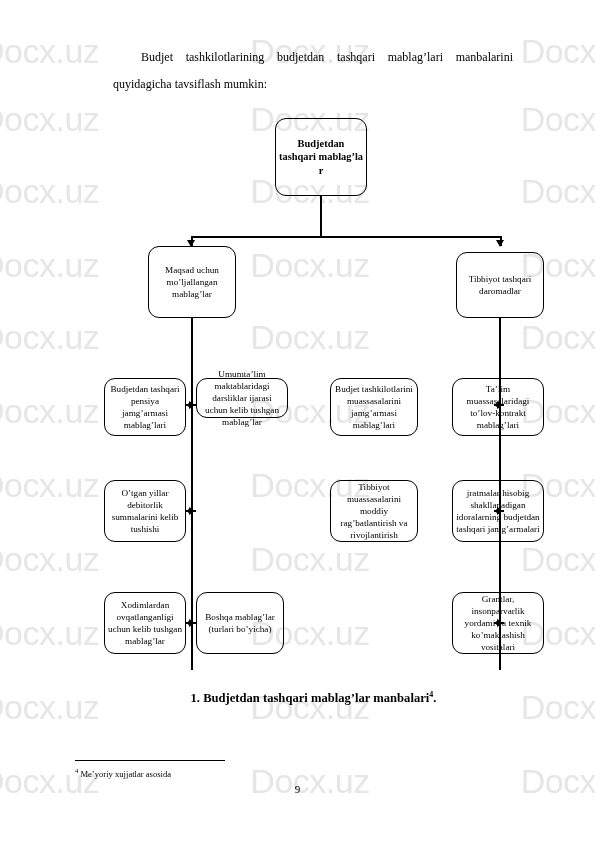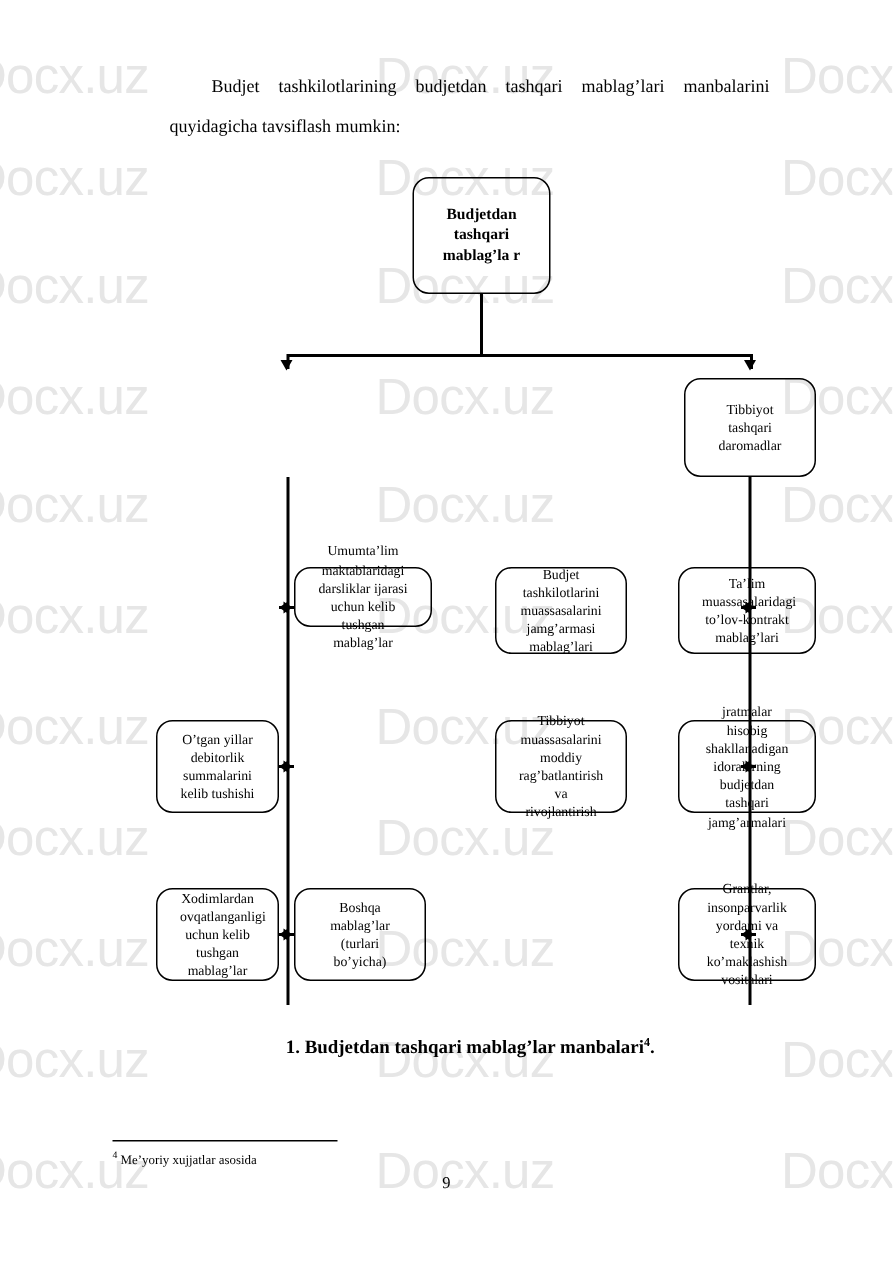--- a/index.html
+++ b/index.html
@@ -68,21 +68,21 @@
     box-sizing: border-box;
     border: 1.1px solid #000;
     border-radius: 11px;
     background: transparent;
     display: flex;
     align-items: center;
     justify-content: flex-start;
     text-align: center;
     font-size: 9.2px;
     line-height: 12.2px;
-    padding: 2px 15px;
+    padding: 2px 3px;
   }
   .node span { display: block; width: 100%; }
   .node.root {
     font-weight: bold;
     font-size: 10.4px;
     line-height: 13.4px;
   }
 
   
   .ln {
@@ -225,27 +225,33 @@
         <span>Budjetdan tashqari mablag’la r</span>
       </div>
 
       <div class="ln vline" style="left:320px; top:196px; height:42px;"></div>
       <div class="ln hline" style="left:192px; top:236px; width:309px;"></div>
       <div class="ln vline" style="left:191px; top:236px; height:10px;"></div>
       <div class="arrow-down" style="left:187px; top:240px;"></div>
       <div class="ln vline" style="left:500px; top:236px; height:10px;"></div>
       <div class="arrow-down" style="left:496px; top:240px;"></div>
 
+      <div class="node" style="left:148px; top:246px; width:88px; height:72px;">
+        <span>Maqsad uchun mo’ljallangan mablag’lar</span>
+      </div>
       <div class="node" style="left:456px; top:252px; width:88px; height:66px;">
         <span>Tibbiyot tashqari daromadlar</span>
       </div>
 
       <div class="ln vline" style="left:191px; top:318px; height:352px;"></div>
       <div class="ln vline" style="left:499px; top:318px; height:352px;"></div>
 
+      <div class="node" style="left:104px; top:378px; width:82px; height:58px;">
+        <span>Budjetdan tashqari pensiya jamg’armasi mablag’lari</span>
+      </div>
       <div class="node" style="left:196px; top:378px; width:92px; height:40px;">
         <span>Umumta’lim maktablaridagi darsliklar ijarasi uchun kelib tushgan mablag’lar</span>
       </div>
       <div class="node" style="left:330px; top:378px; width:88px; height:58px;">
         <span>Budjet tashkilotlarini muassasalarini jamg’armasi mablag’lari</span>
       </div>
       <div class="node" style="left:452px; top:378px; width:92px; height:58px;">
         <span>Ta’lim muassasalaridagi to’lov-kontrakt mablag’lari</span>
       </div>
       <div class="ln hline" style="left:186px; top:404px; width:10px;"></div>

